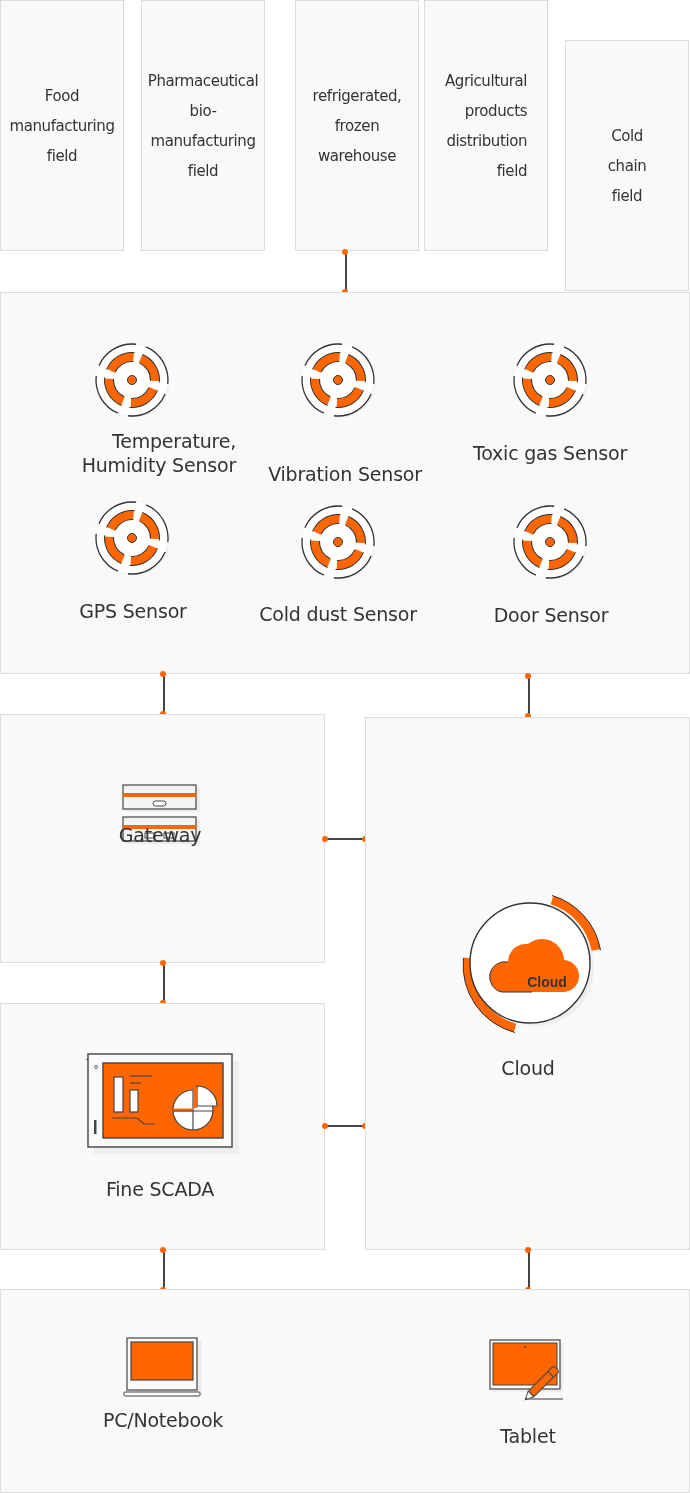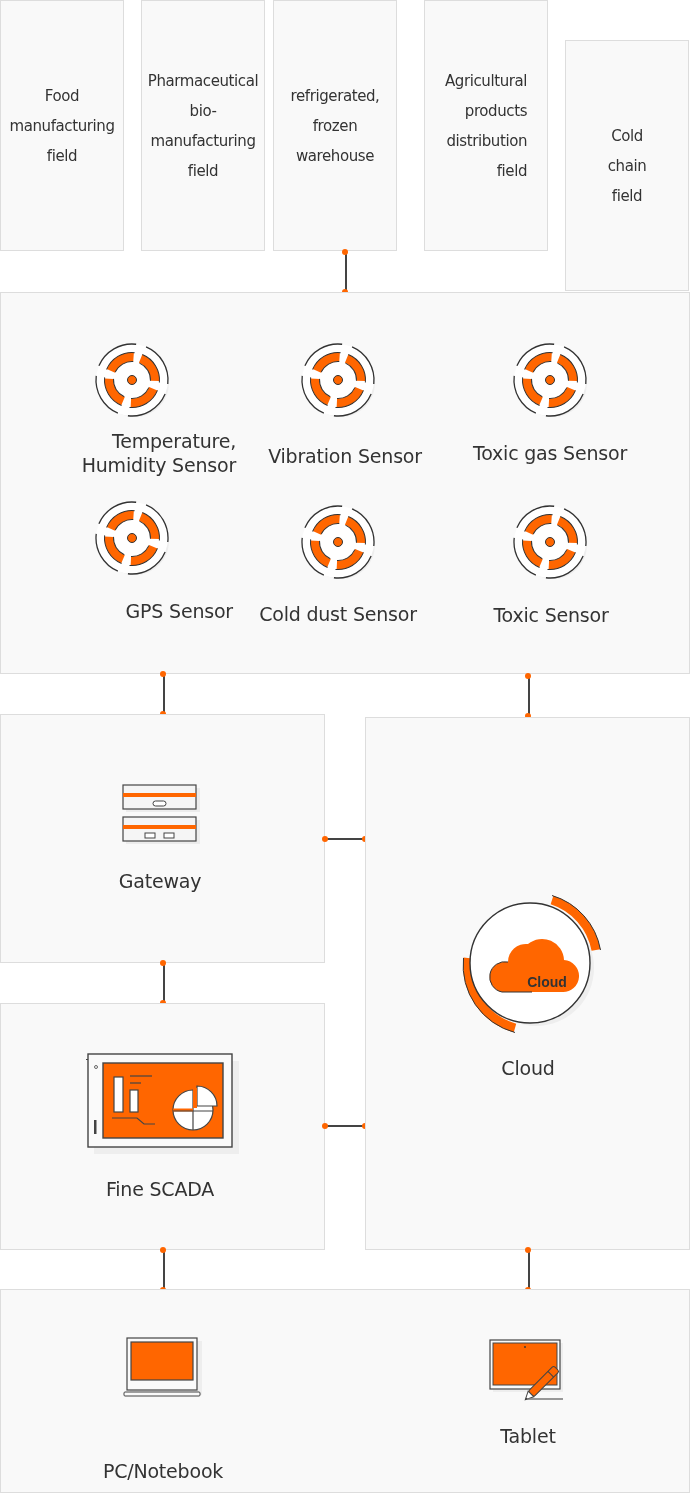--- a/index.html
+++ b/index.html
@@ -21,21 +21,21 @@
     <span>Food
 manufacturing
 field</span>
   </div>
 <div class="box field" style="left:141px;">
     <span>Pharmaceutical
 bio-
 manufacturing
 field</span>
   </div>
-<div class="box field" style="left:273px;text-align:center;">
+<div class="box field" style="left:295px;text-align:center;">
     <span>refrigerated,
 frozen
 warehouse</span>
   </div>
 <div class="box field" style="left:424px;text-align:right;">
     <span>Agricultural
 products
 distribution
 field</span>
   </div>
@@ -80,46 +80,46 @@
   </svg>
 <svg class="icon" style="left:298px; top:502px;" width="84" height="84" viewBox="0 0 84 84">
     <use href="#sensor-glyph"></use>
   </svg>
 <svg class="icon" style="left:510px; top:502px;" width="84" height="84" viewBox="0 0 84 84">
     <use href="#sensor-glyph"></use>
   </svg>
 
 <div class="label" style="left:20px; width:216px; top:429px;text-align:right;">Temperature,
 Humidity Sensor</div>
-<div class="label" style="left:235px; width:220px; top:444px;">Vibration Sensor</div>
+<div class="label" style="left:235px; width:220px; top:462px;">Vibration Sensor</div>
 <div class="label" style="left:450px; width:200px; top:441px;">Toxic gas Sensor</div>
-<div class="label" style="left:33px; width:200px; top:599px;text-align:right;">GPS Sensor</div>
+<div class="label" style="left:33px; width:200px; top:599px;">GPS Sensor</div>
 <div class="label" style="left:238px; width:200px; top:602px;">Cold dust Sensor</div>
-<div class="label" style="left:451px; width:200px; top:603px;">Toxic Sensor</div>
+<div class="label" style="left:451px; width:200px; top:603px;">Door Sensor</div>
 
 <div class="vline" style="left:163px; top:674px; height:40px;"></div>
 <div class="dot" style="left:160px; top:671px;"></div>
 <div class="dot" style="left:160px; top:711px;"></div>
 <div class="vline" style="left:528px; top:676px; height:40px;"></div>
 <div class="dot" style="left:525px; top:673px;"></div>
 <div class="dot" style="left:525px; top:713px;"></div>
 
 <div class="box" style="left:0; top:714px; width:325px; height:249px;"></div>
 <svg class="icon" style="left:118px; top:782px;" width="84" height="64" viewBox="0 0 84 64">
   <rect x="8" y="6" width="74" height="24" fill="#ececec"></rect>
   <rect x="5" y="3" width="73" height="24" fill="#f5f5f5" stroke="#444" stroke-width="1.2"></rect>
   <rect x="5" y="11" width="73" height="4" fill="#ff6600"></rect>
   <rect x="35" y="19" width="13" height="5" rx="2.5" fill="#fff" stroke="#444" stroke-width="1"></rect>
   <rect x="8" y="38" width="74" height="24" fill="#ececec"></rect>
   <rect x="5" y="35" width="73" height="24" fill="#f5f5f5" stroke="#444" stroke-width="1.2"></rect>
   <rect x="5" y="43" width="73" height="4" fill="#ff6600"></rect>
   <rect x="27" y="51" width="10" height="5" fill="#fff" stroke="#444" stroke-width="1"></rect>
   <rect x="46" y="51" width="10" height="5" fill="#fff" stroke="#444" stroke-width="1"></rect>
 </svg>
-<div class="label" style="left:60px; width:200px; top:869px;">Gateway</div>
+<div class="label" style="left:60px; width:200px; top:823px;">Gateway</div>
 
 <div class="hline" style="left:325px; top:838px; width:40px;"></div>
 <div class="dot" style="left:322px; top:836px;"></div>
 <div class="dot" style="left:362px; top:836px;"></div>
 
 <div class="vline" style="left:163px; top:963px; height:40px;"></div>
 <div class="dot" style="left:160px; top:960px;"></div>
 <div class="dot" style="left:160px; top:1000px;"></div>
 
 <div class="box" style="left:0; top:1003px; width:325px; height:247px;"></div>
@@ -169,21 +169,21 @@
 <div class="dot" style="left:525px; top:1247px;"></div>
 <div class="dot" style="left:525px; top:1287px;"></div>
 
 <div class="box" style="left:0; top:1289px; width:690px; height:204px;"></div>
 <svg class="icon" style="left:122px; top:1337px;" width="84" height="64" viewBox="0 0 84 64">
   <rect x="8" y="4" width="72" height="54" fill="#eeeeee"></rect>
   <rect x="5" y="1" width="70" height="52" fill="#fafafa" stroke="#444" stroke-width="1.2"></rect>
   <rect x="9" y="5" width="62" height="38" fill="#ff6600" stroke="#444" stroke-width="1.2"></rect>
   <rect x="2" y="55" width="76" height="4" rx="1" fill="#fafafa" stroke="#444" stroke-width="1"></rect>
 </svg>
-<div class="label" style="left:63px; width:200px; top:1459px;">PC/Notebook</div>
+<div class="label" style="left:63px; width:200px; top:1408px;">PC/Notebook</div>
 
 <svg class="icon" style="left:488px; top:1338px;" width="80" height="66" viewBox="0 0 80 66">
   <rect x="5" y="5" width="70" height="49" fill="#eeeeee"></rect>
   <rect x="2" y="2" width="70" height="49" fill="#fafafa" stroke="#444" stroke-width="1.2"></rect>
   <rect x="5" y="5" width="64" height="42" fill="#ff6600" stroke="#444" stroke-width="1"></rect>
   <circle cx="37" cy="9" r="0.9" fill="#333"></circle>
   <g transform="rotate(-45 55 44)">
     <rect x="38" y="40" width="36" height="8" rx="2" fill="#ff6600" stroke="#444" stroke-width="1"></rect>
     <polygon points="38,40 30,44 38,48" fill="#fff" stroke="#444" stroke-width="1"></polygon>
     <polygon points="32,43 30,44 32,45" fill="#333"></polygon>

